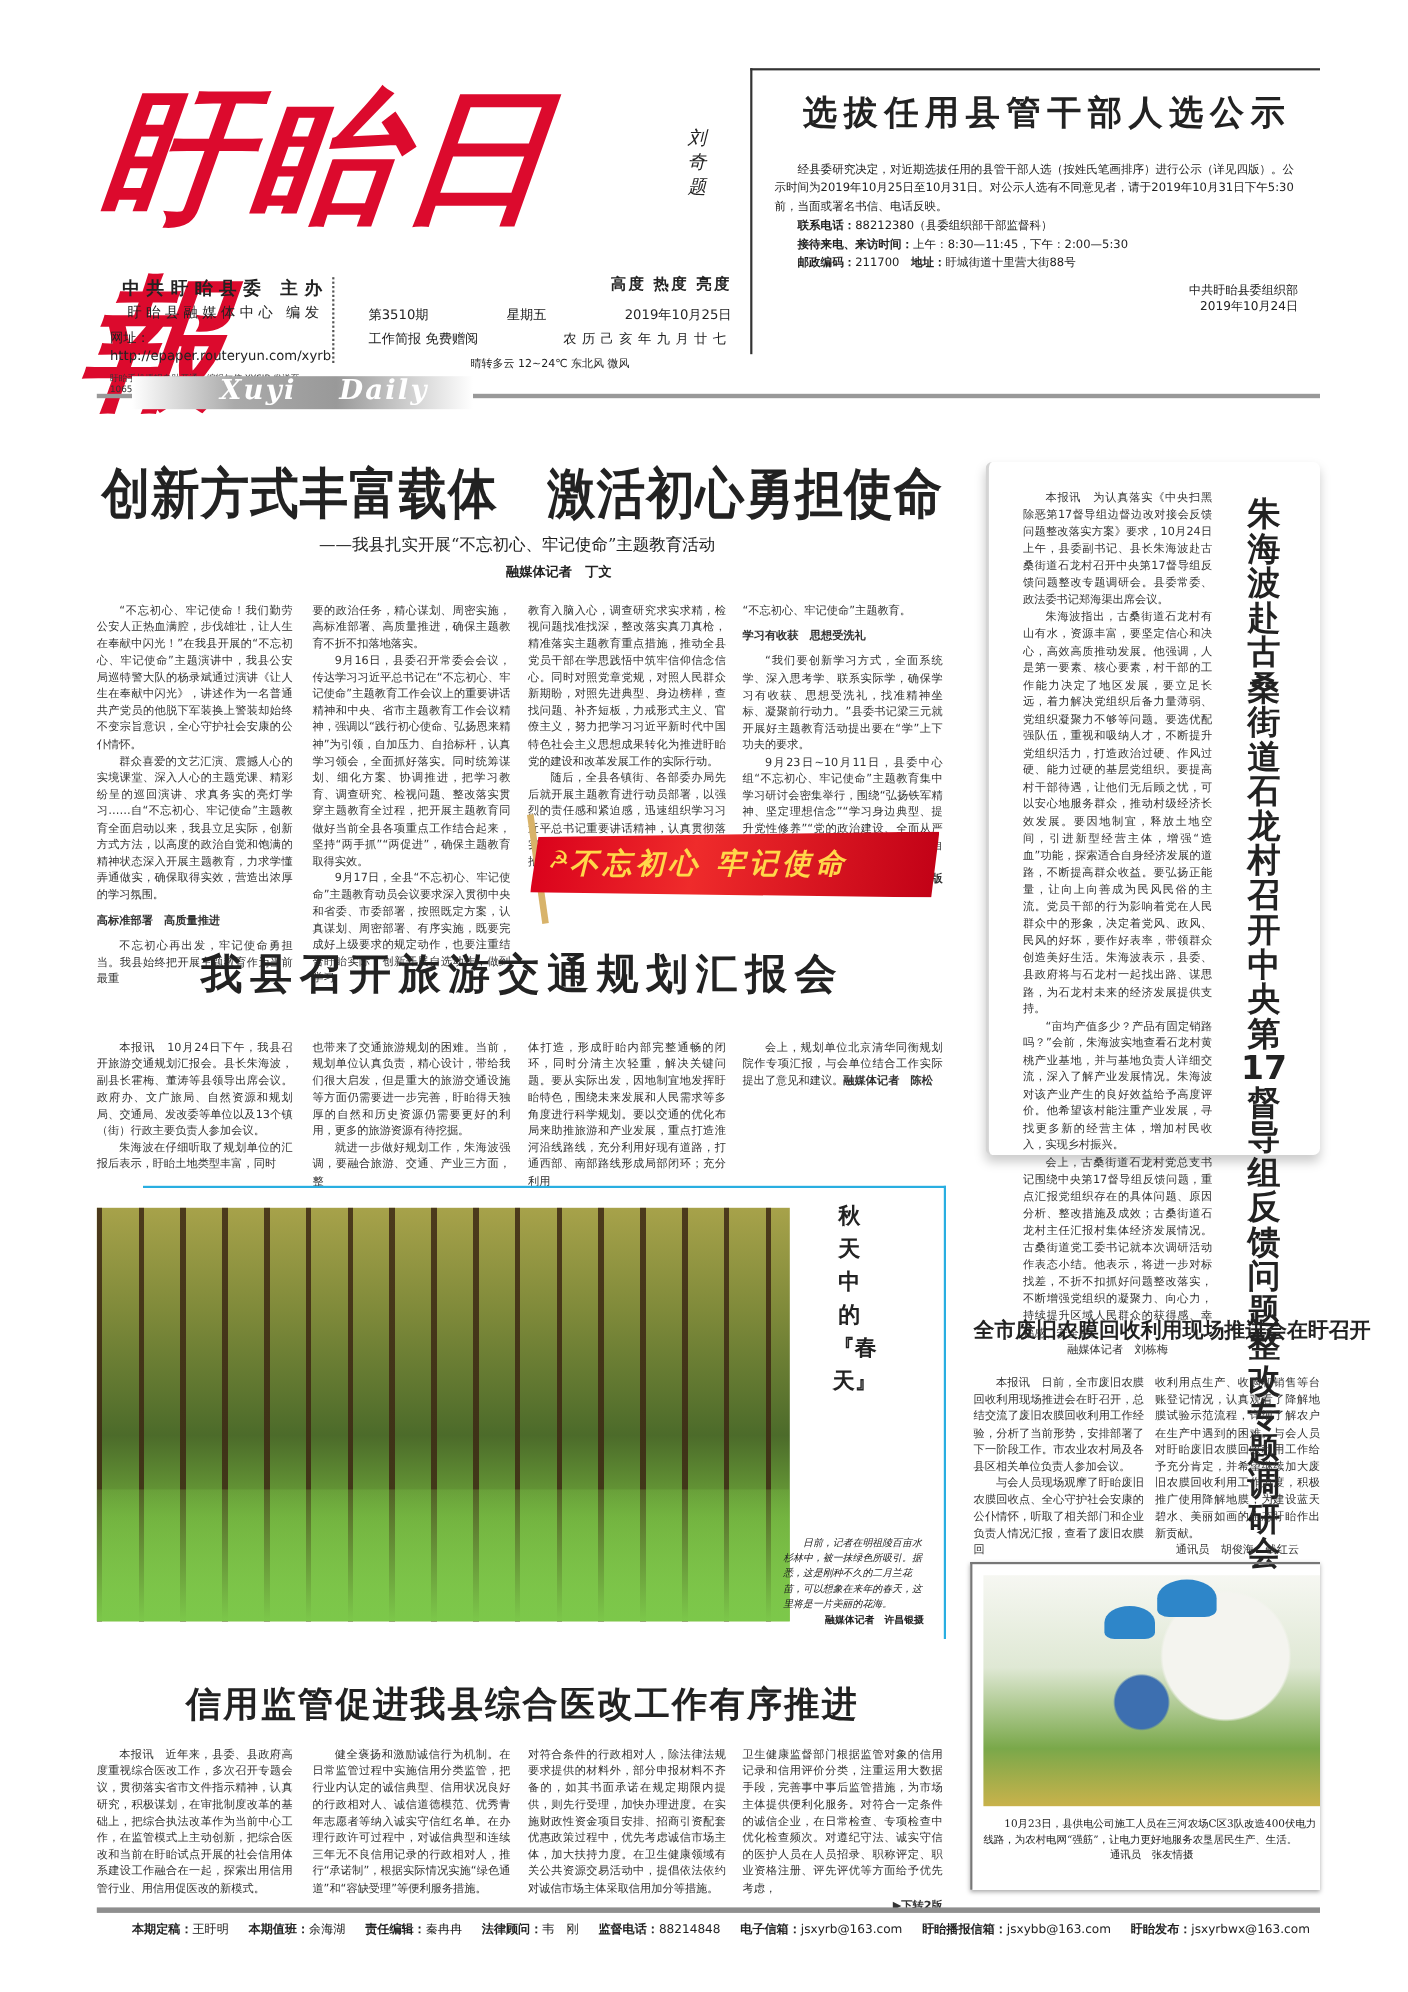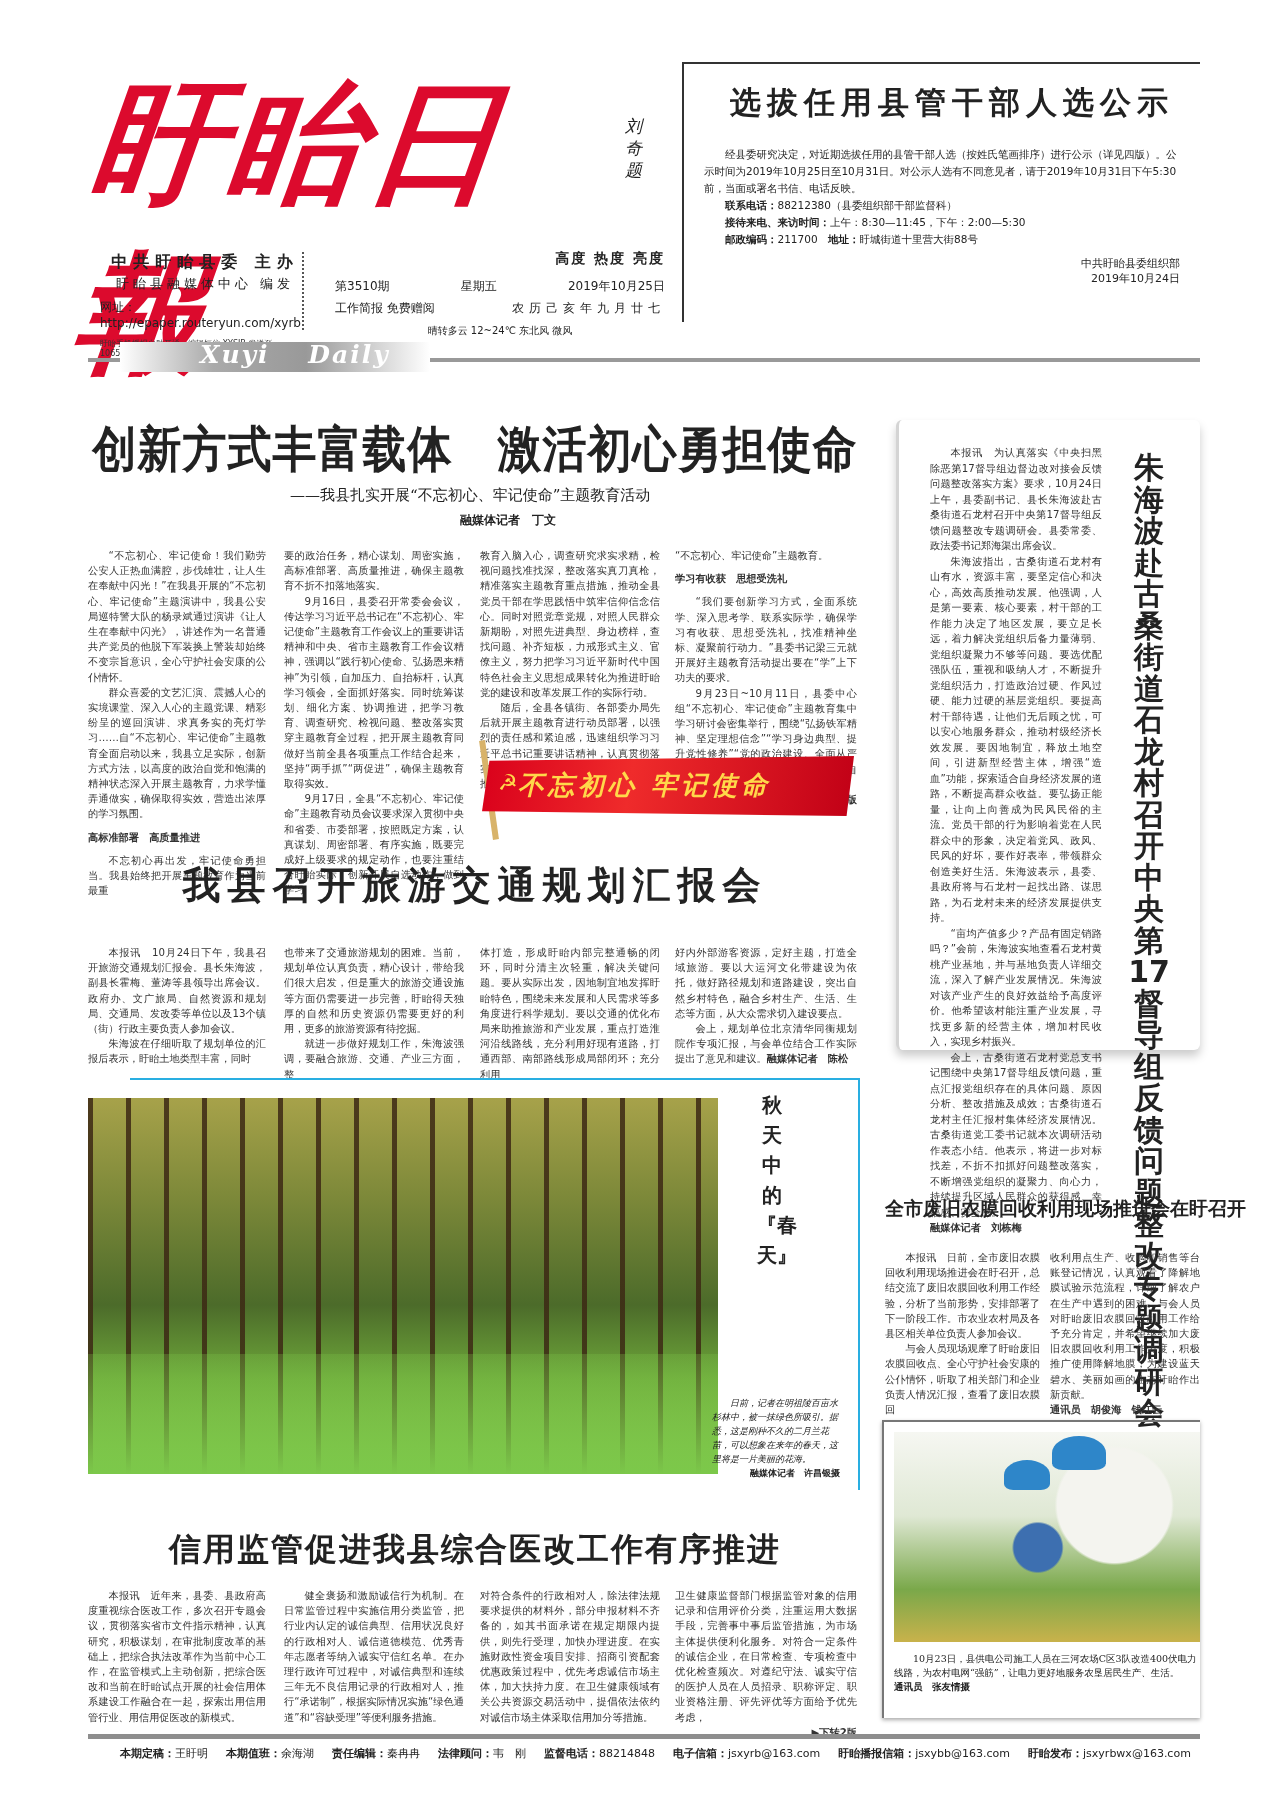--- a/index.html
+++ b/index.html
@@ -75,21 +75,21 @@
 
   
   .insp-box { left: 896px; top: 420px; width: 304px; height: 630px; border-left: 3px solid #d4d4d4; box-shadow: 0 6px 10px #ccc; border-radius: 6px; background: #fff; }
   .insp-text { left: 930px; top: 445px; width: 172px; font-size: 10.2px; line-height: 15.5px; }
   .insp-head { left: 1126px; top: 452px; width: 46px; font-weight: 900; font-size: 30px; line-height: 31.5px; text-align: center; font-family: "DejaVu Sans", sans-serif; }
 
   
   .film-title { left: 885px; top: 1196px; width: 320px; font-size: 19px; font-weight: 900; white-space: nowrap; }
   .f1 { left: 885px; top: 1250px; width: 155px; font-size: 10.2px; line-height: 15.2px; }
   .f2 { left: 1050px; top: 1250px; width: 150px; font-size: 10.2px; line-height: 15.2px; }
-  .bylineR { text-align: left; font-weight: bold; text-indent: 0 !important; }
+  .bylineR { text-align: center; font-weight: normal; text-indent: 0 !important; }
 
   
   .elec-box { left: 882px; top: 1420px; width: 318px; height: 298px; border-top: 2px solid #777; border-left: 2px solid #777; box-shadow: 0 2px 4px #aaa; }
   .elec-photo { left: 894px; top: 1432px; width: 306px; height: 210px; background: radial-gradient(circle at 72% 35%,#f4f4ef 0 22%,transparent 23%), radial-gradient(circle at 47% 55%,#3d6fb0 0 12%,transparent 13%), linear-gradient(180deg,#f6f7f2 0%,#dfe8d4 40%,#7aa84a 75%,#c9b24b 100%); }
   .helmet { border-radius: 50% 50% 20% 20%; background: #2e86c9; }
   .elec-cap { left: 894px; top: 1652px; width: 306px; font-size: 9.5px; line-height: 14px; font-family: "DejaVu Serif", serif; }
 
   
   .foot-line { left: 88px; top: 1734px; width: 1112px; height: 5px; background: #8e8e8e; }
   .footer { left: 120px; top: 1746px; width: 1080px; display: flex; gap: 18px; font-size: 11px; white-space: nowrap; }
@@ -179,21 +179,20 @@
   <p>朱海波在仔细听取了规划单位的汇报后表示，盱眙土地类型丰富，同时</p>
 </div>
 <div class="abs cols t2">
   <p style="text-indent:0">也带来了交通旅游规划的困难。当前，规划单位认真负责，精心设计，带给我们很大启发，但是重大的旅游交通设施等方面仍需要进一步完善，盱眙得天独厚的自然和历史资源仍需要更好的利用，更多的旅游资源有待挖掘。</p>
   <p>就进一步做好规划工作，朱海波强调，要融合旅游、交通、产业三方面，整</p>
 </div>
 <div class="abs cols t3">
   <p style="text-indent:0">体打造，形成盱眙内部完整通畅的闭环，同时分清主次轻重，解决关键问题。要从实际出发，因地制宜地发挥盱眙特色，围绕未来发展和人民需求等多角度进行科学规划。要以交通的优化布局来助推旅游和产业发展，重点打造淮河沿线路线，充分利用好现有道路，打通西部、南部路线形成局部闭环；充分利用</p>
 </div>
 <div class="abs cols t4">
-  <p style="text-indent:0">好内外部游客资源，定好主题，打造全域旅游。要以大运河文化带建设为依托，做好路径规划和道路建设，突出自然乡村特色，融合乡村生产、生活、生态等方面，从大众需求切入建设要点。</p>
   <p><span>会上，规划单位北京清华同衡规划院作专项汇报，与会单位结合工作实际提出了意见和建议。</span><b>融媒体记者　陈松</b></p>
 </div>
 
 <div class="abs photo-frame"></div>
 <div class="abs forest"></div>
 <div class="abs photo-title">秋天中的『春天』</div>
 <div class="abs photo-cap">
   <div style="text-indent:2em">日前，记者在明祖陵百亩水杉林中，被一抹绿色所吸引。据悉，这是刚种不久的二月兰花苗，可以想象在来年的春天，这里将是一片美丽的花海。</div>
   <div class="by">融媒体记者　许昌银摄</div>
 </div>

